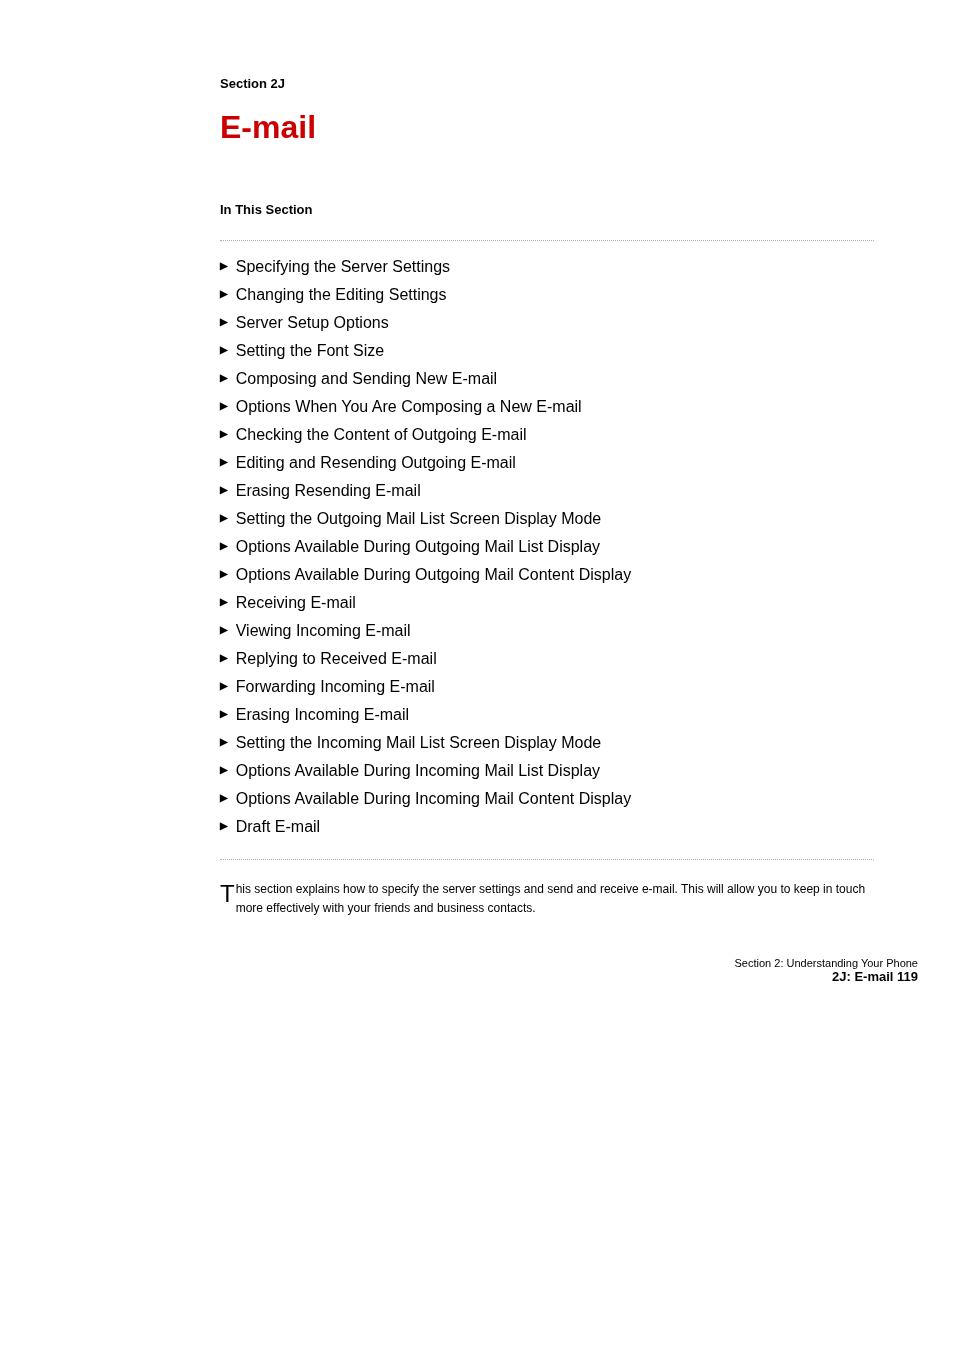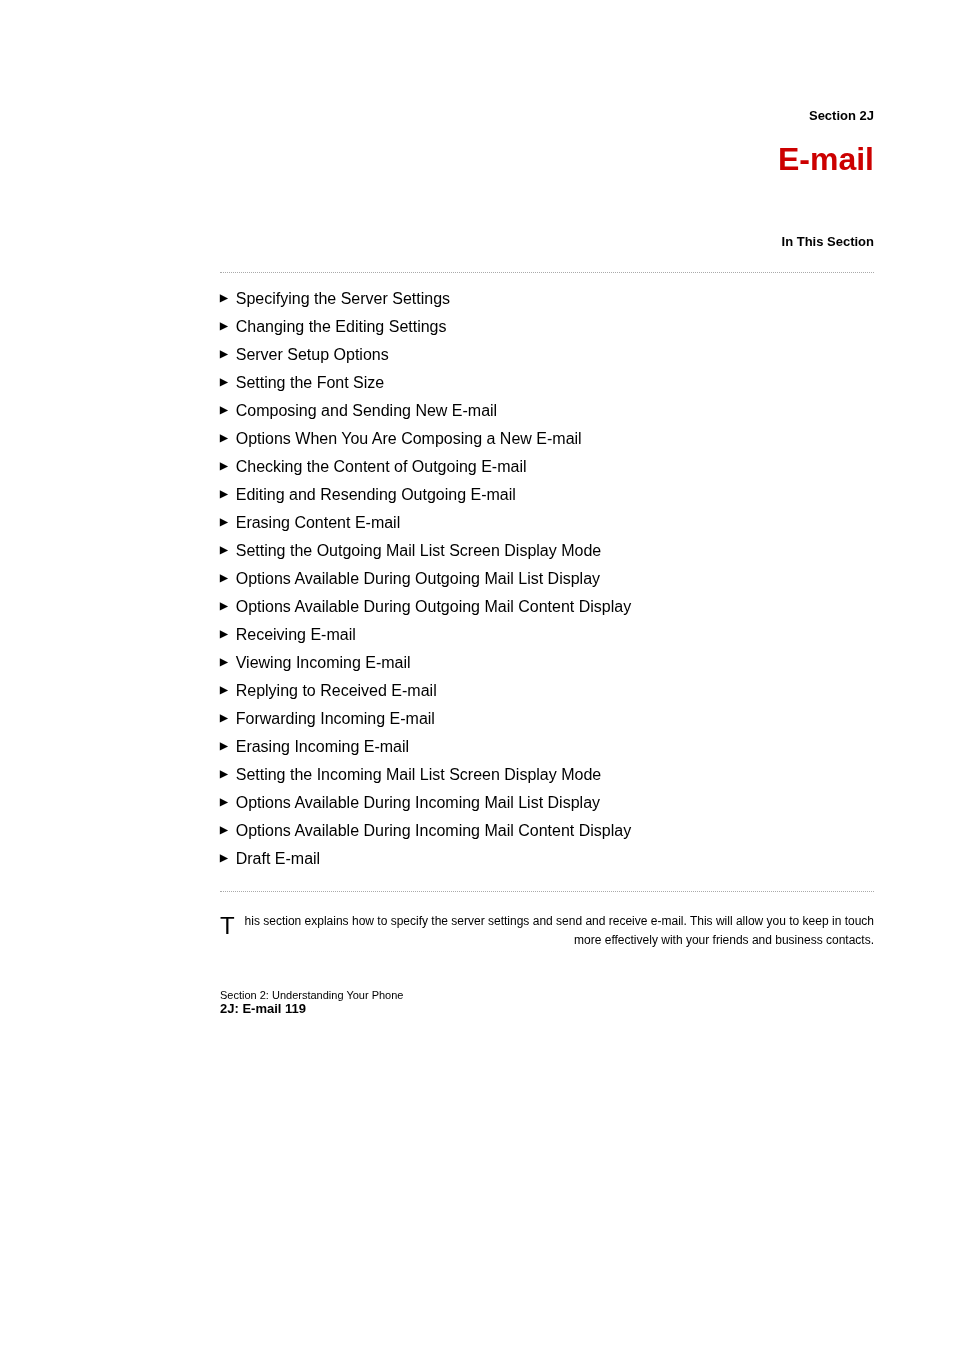--- a/index.html
+++ b/index.html
@@ -20,22 +20,21 @@
       width: 954px;
       min-height: 1351px;
       background: #ffffff;
       padding: 0;
       position: relative;
     }
 
     .content-area {
       margin-left: 220px;
       margin-right: 80px;
-      padding-top: 108px;
-      text-align: right;
+      padding-top: 76px;
     }
 
     .section-label {
       font-size: 13px;
       font-weight: bold;
       color: #000000;
       margin-bottom: 18px;
       font-family: Arial, Helvetica, sans-serif;
     }
 
@@ -108,21 +107,22 @@
     .body-text .drop-cap {
       font-size: 24px;
       font-weight: normal;
       float: left;
       line-height: 1;
       margin-right: 1px;
       margin-top: 2px;
     }
 
     .footer-area {
-      margin-right: 84px;
+      text-align: right;
+      margin-right: 36px;
       margin-left: 220px;
     }
 
     .footer-line1 {
       font-size: 11px;
       color: #000000;
       font-family: Arial, Helvetica, sans-serif;
       display: block;
     }
 
@@ -176,21 +176,21 @@
         <li>
           <span class="toc-arrow">▶</span>
           <span class="toc-text">Checking the Content of Outgoing E-mail</span>
         </li>
         <li>
           <span class="toc-arrow">▶</span>
           <span class="toc-text">Editing and Resending Outgoing E-mail</span>
         </li>
         <li>
           <span class="toc-arrow">▶</span>
-          <span class="toc-text">Erasing Content E-mail</span>
+          <span class="toc-text">Erasing Resending E-mail</span>
         </li>
         <li>
           <span class="toc-arrow">▶</span>
           <span class="toc-text">Setting the Outgoing Mail List Screen Display Mode</span>
         </li>
         <li>
           <span class="toc-arrow">▶</span>
           <span class="toc-text">Options Available During Outgoing Mail List Display</span>
         </li>
         <li>

